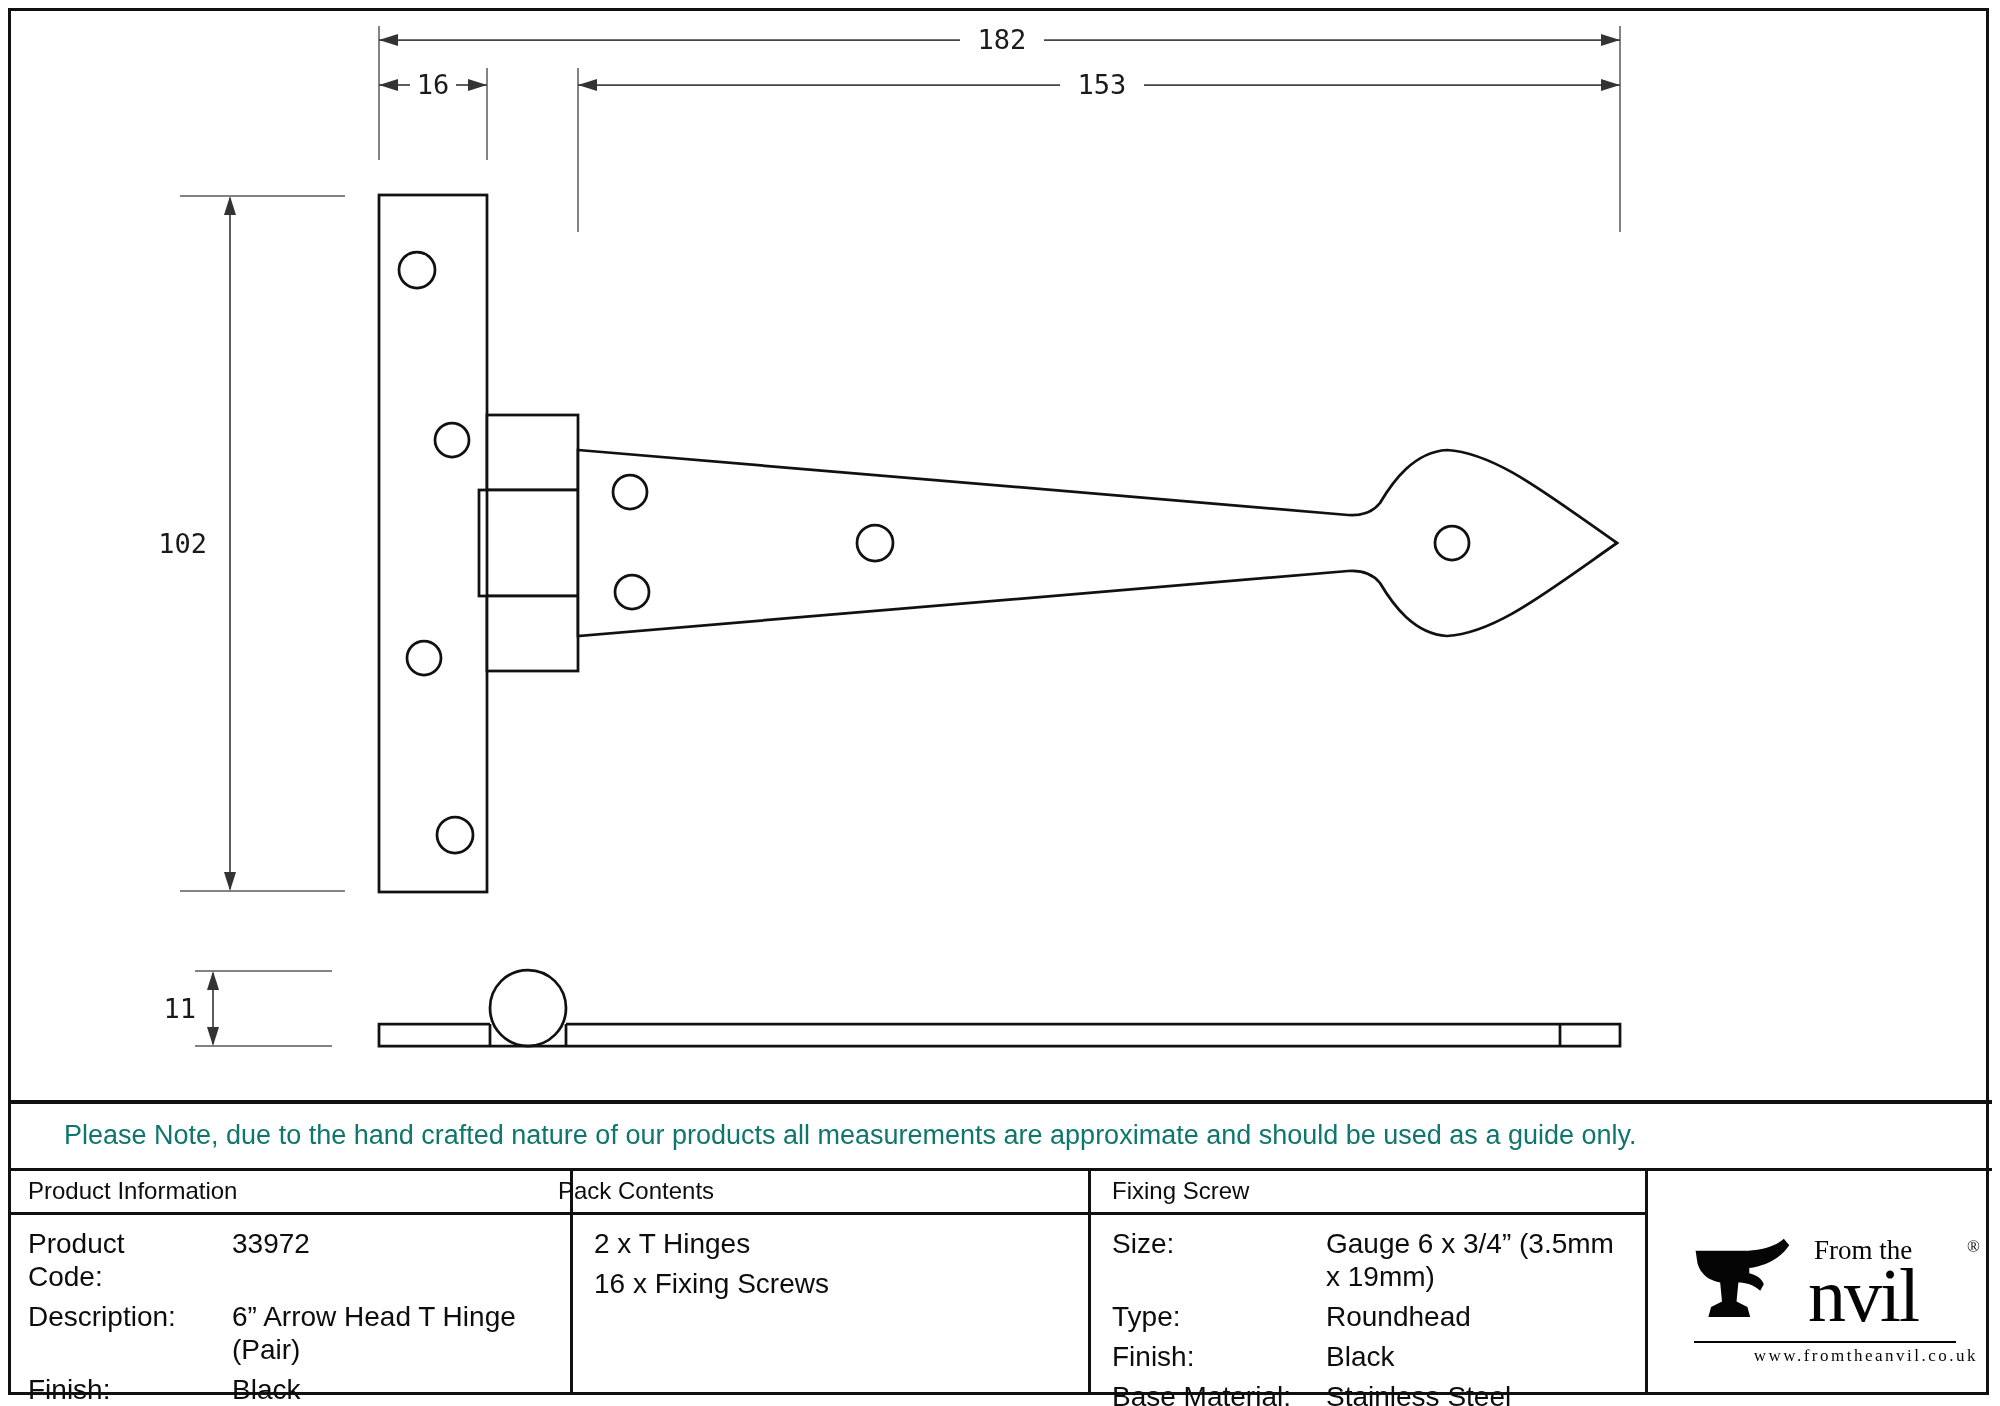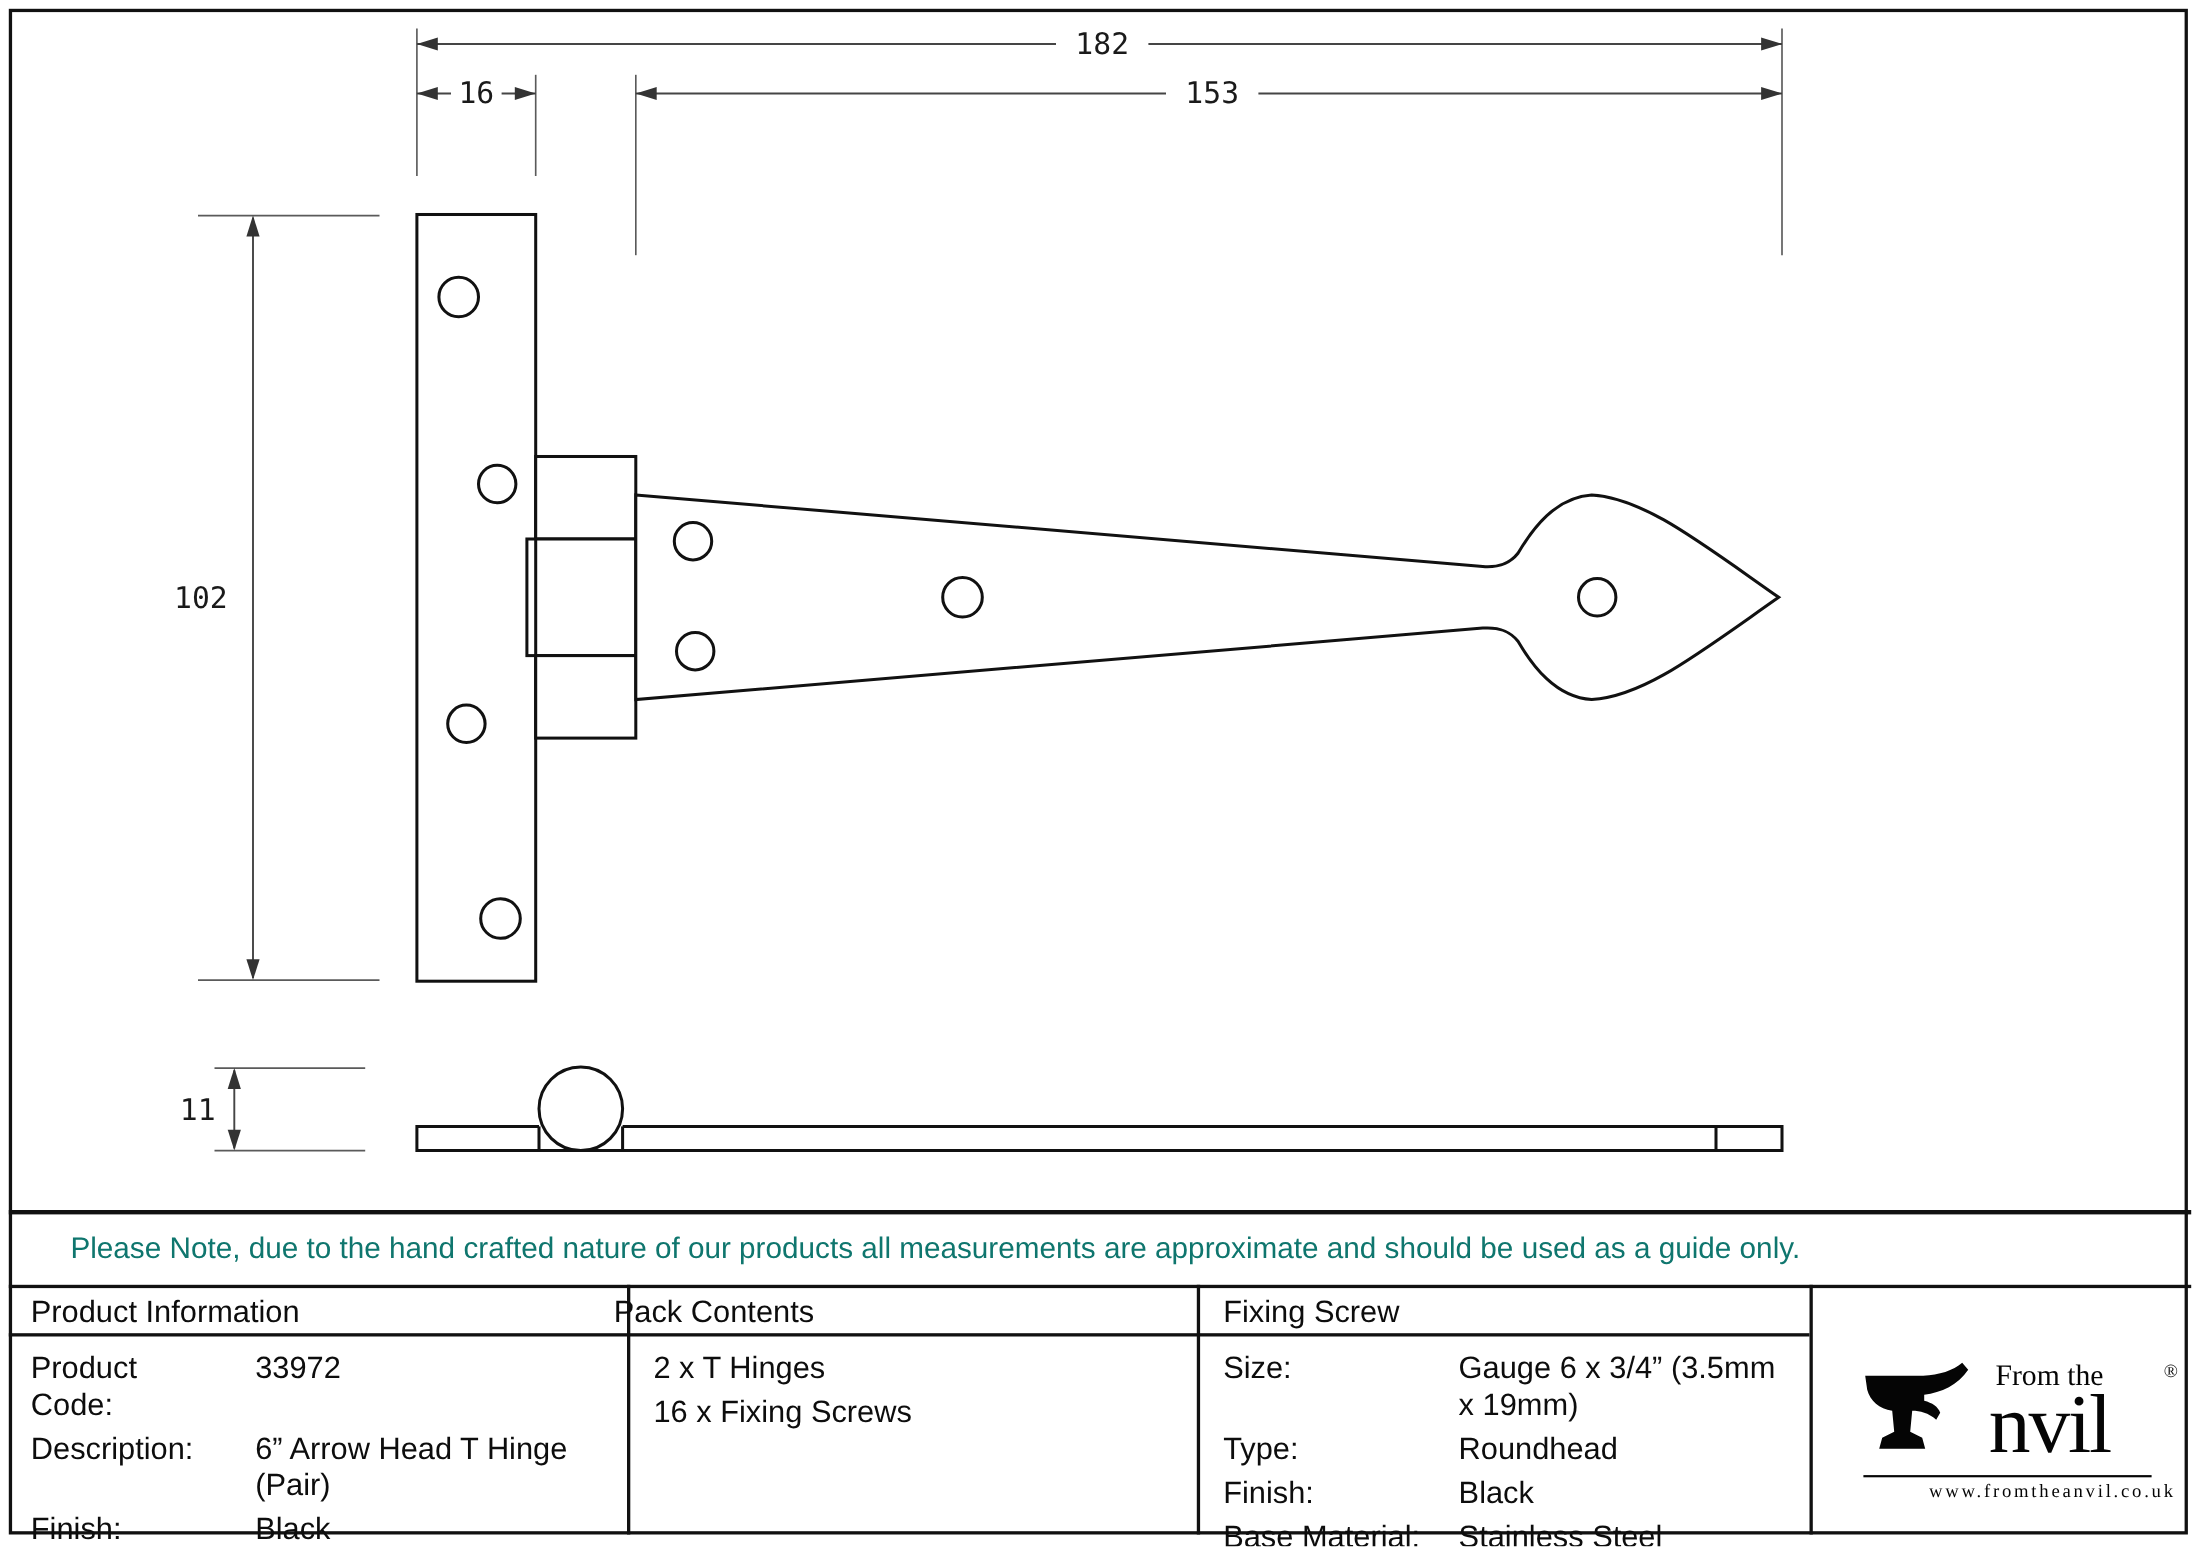--- a/index.html
+++ b/index.html
@@ -10,21 +10,21 @@
   #drawing{position:absolute;left:0;top:0;}
   .partline{stroke:#111;stroke-width:2.75;fill:#fff;}
   .partline-nf{stroke:#111;stroke-width:2.75;fill:none;}
   .dimline{stroke:#454545;stroke-width:1.75;fill:none;}
   .extline{stroke:#5a5a5a;stroke-width:1.5;fill:none;}
   .dimarrow{fill:#333;stroke:none;}
   .dimtext{font-family:"DejaVu Sans Mono",monospace;font-size:27px;fill:#1a1a1a;}
   
   .hline,.vline{position:absolute;background:#111;}
   .note-text{position:absolute;left:28px;top:1120px;width:1930px;font-size:27px;color:#0f766e;margin-left:36px;}
-  .th{position:absolute;top:1177px;font-size:28px;color:#0d0d0d;}
+  .th{position:absolute;top:1177px;font-size:24px;color:#0d0d0d;}
   .cell{position:absolute;top:1227px;font-size:28px;color:#0d0d0d;}
   .kv-row{display:flex;margin-bottom:7px;line-height:33px;gap:32px;}
   .kv-label{width:172px;flex:0 0 auto;}
   .kv-label.wide{width:182px;}
   .pc-item{line-height:33px;margin-bottom:7px;}
   
   #logo{position:absolute;left:1672px;top:1225px;width:310px;height:150px;}
   #logo-main{position:absolute;left:20px;top:10px;display:flex;align-items:flex-start;}
   #anvil-icon{width:100px;height:84px;flex:0 0 auto;}
   #logo-textcol{margin-left:16px;}

